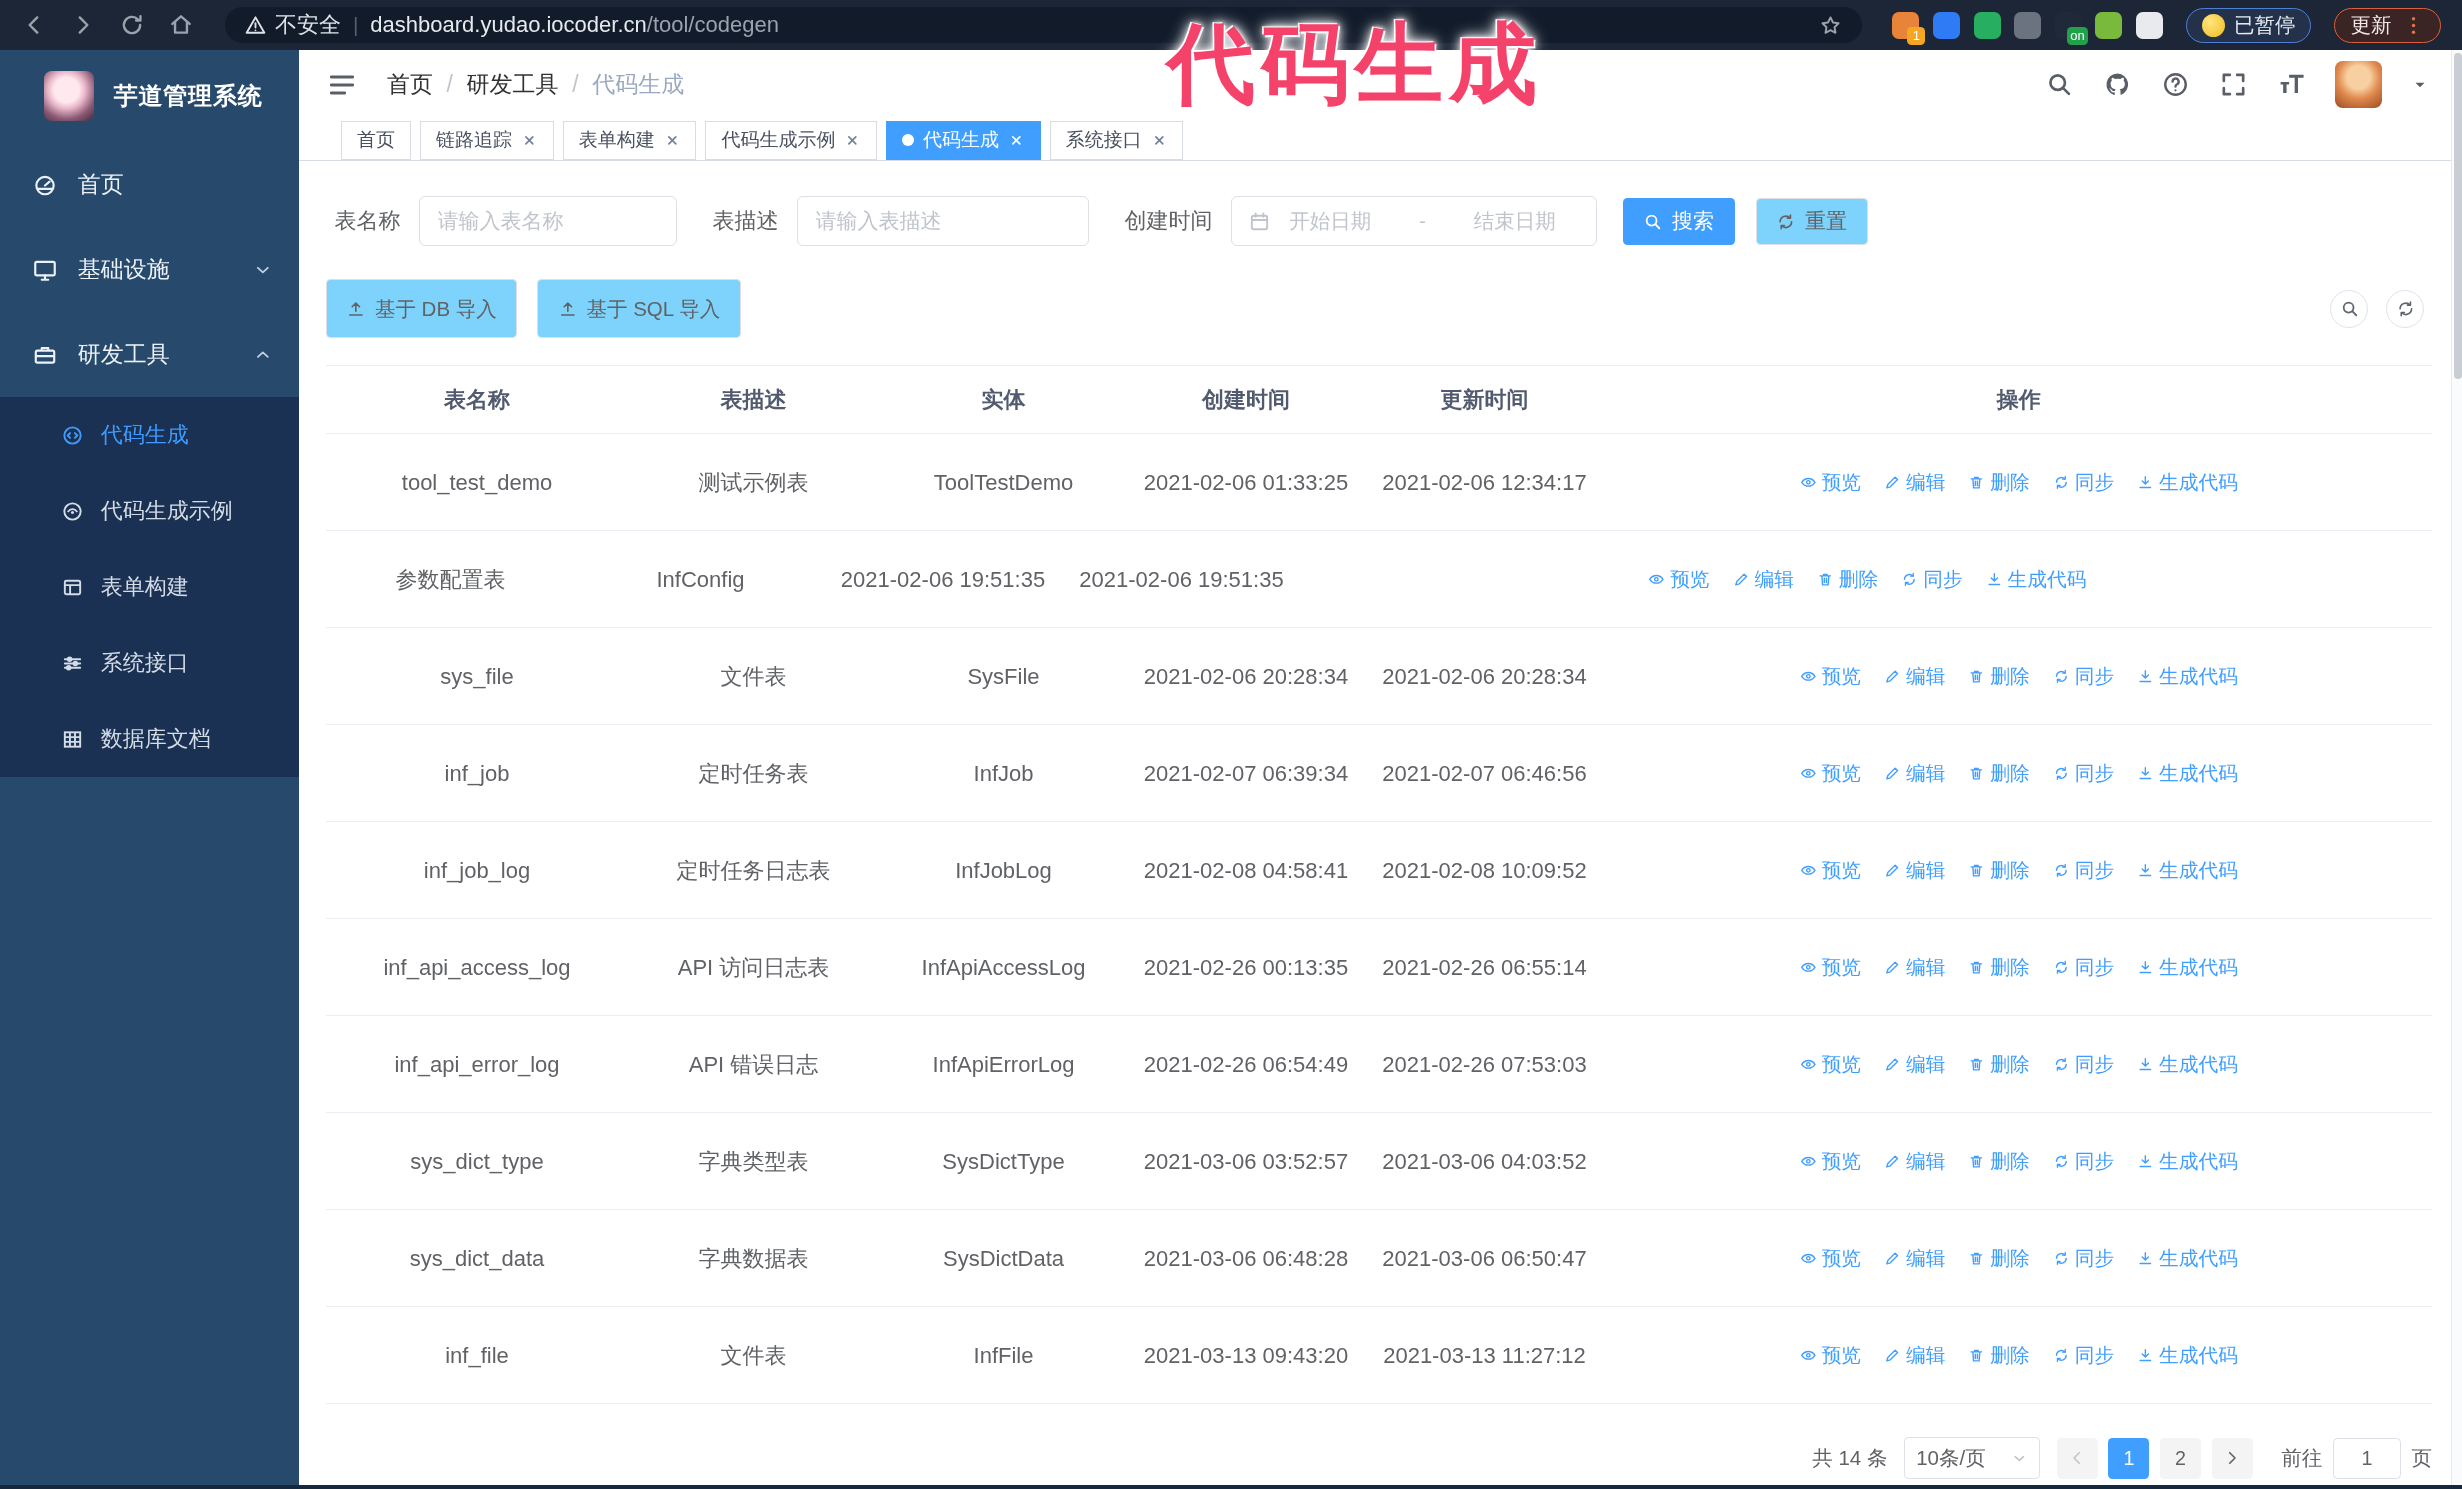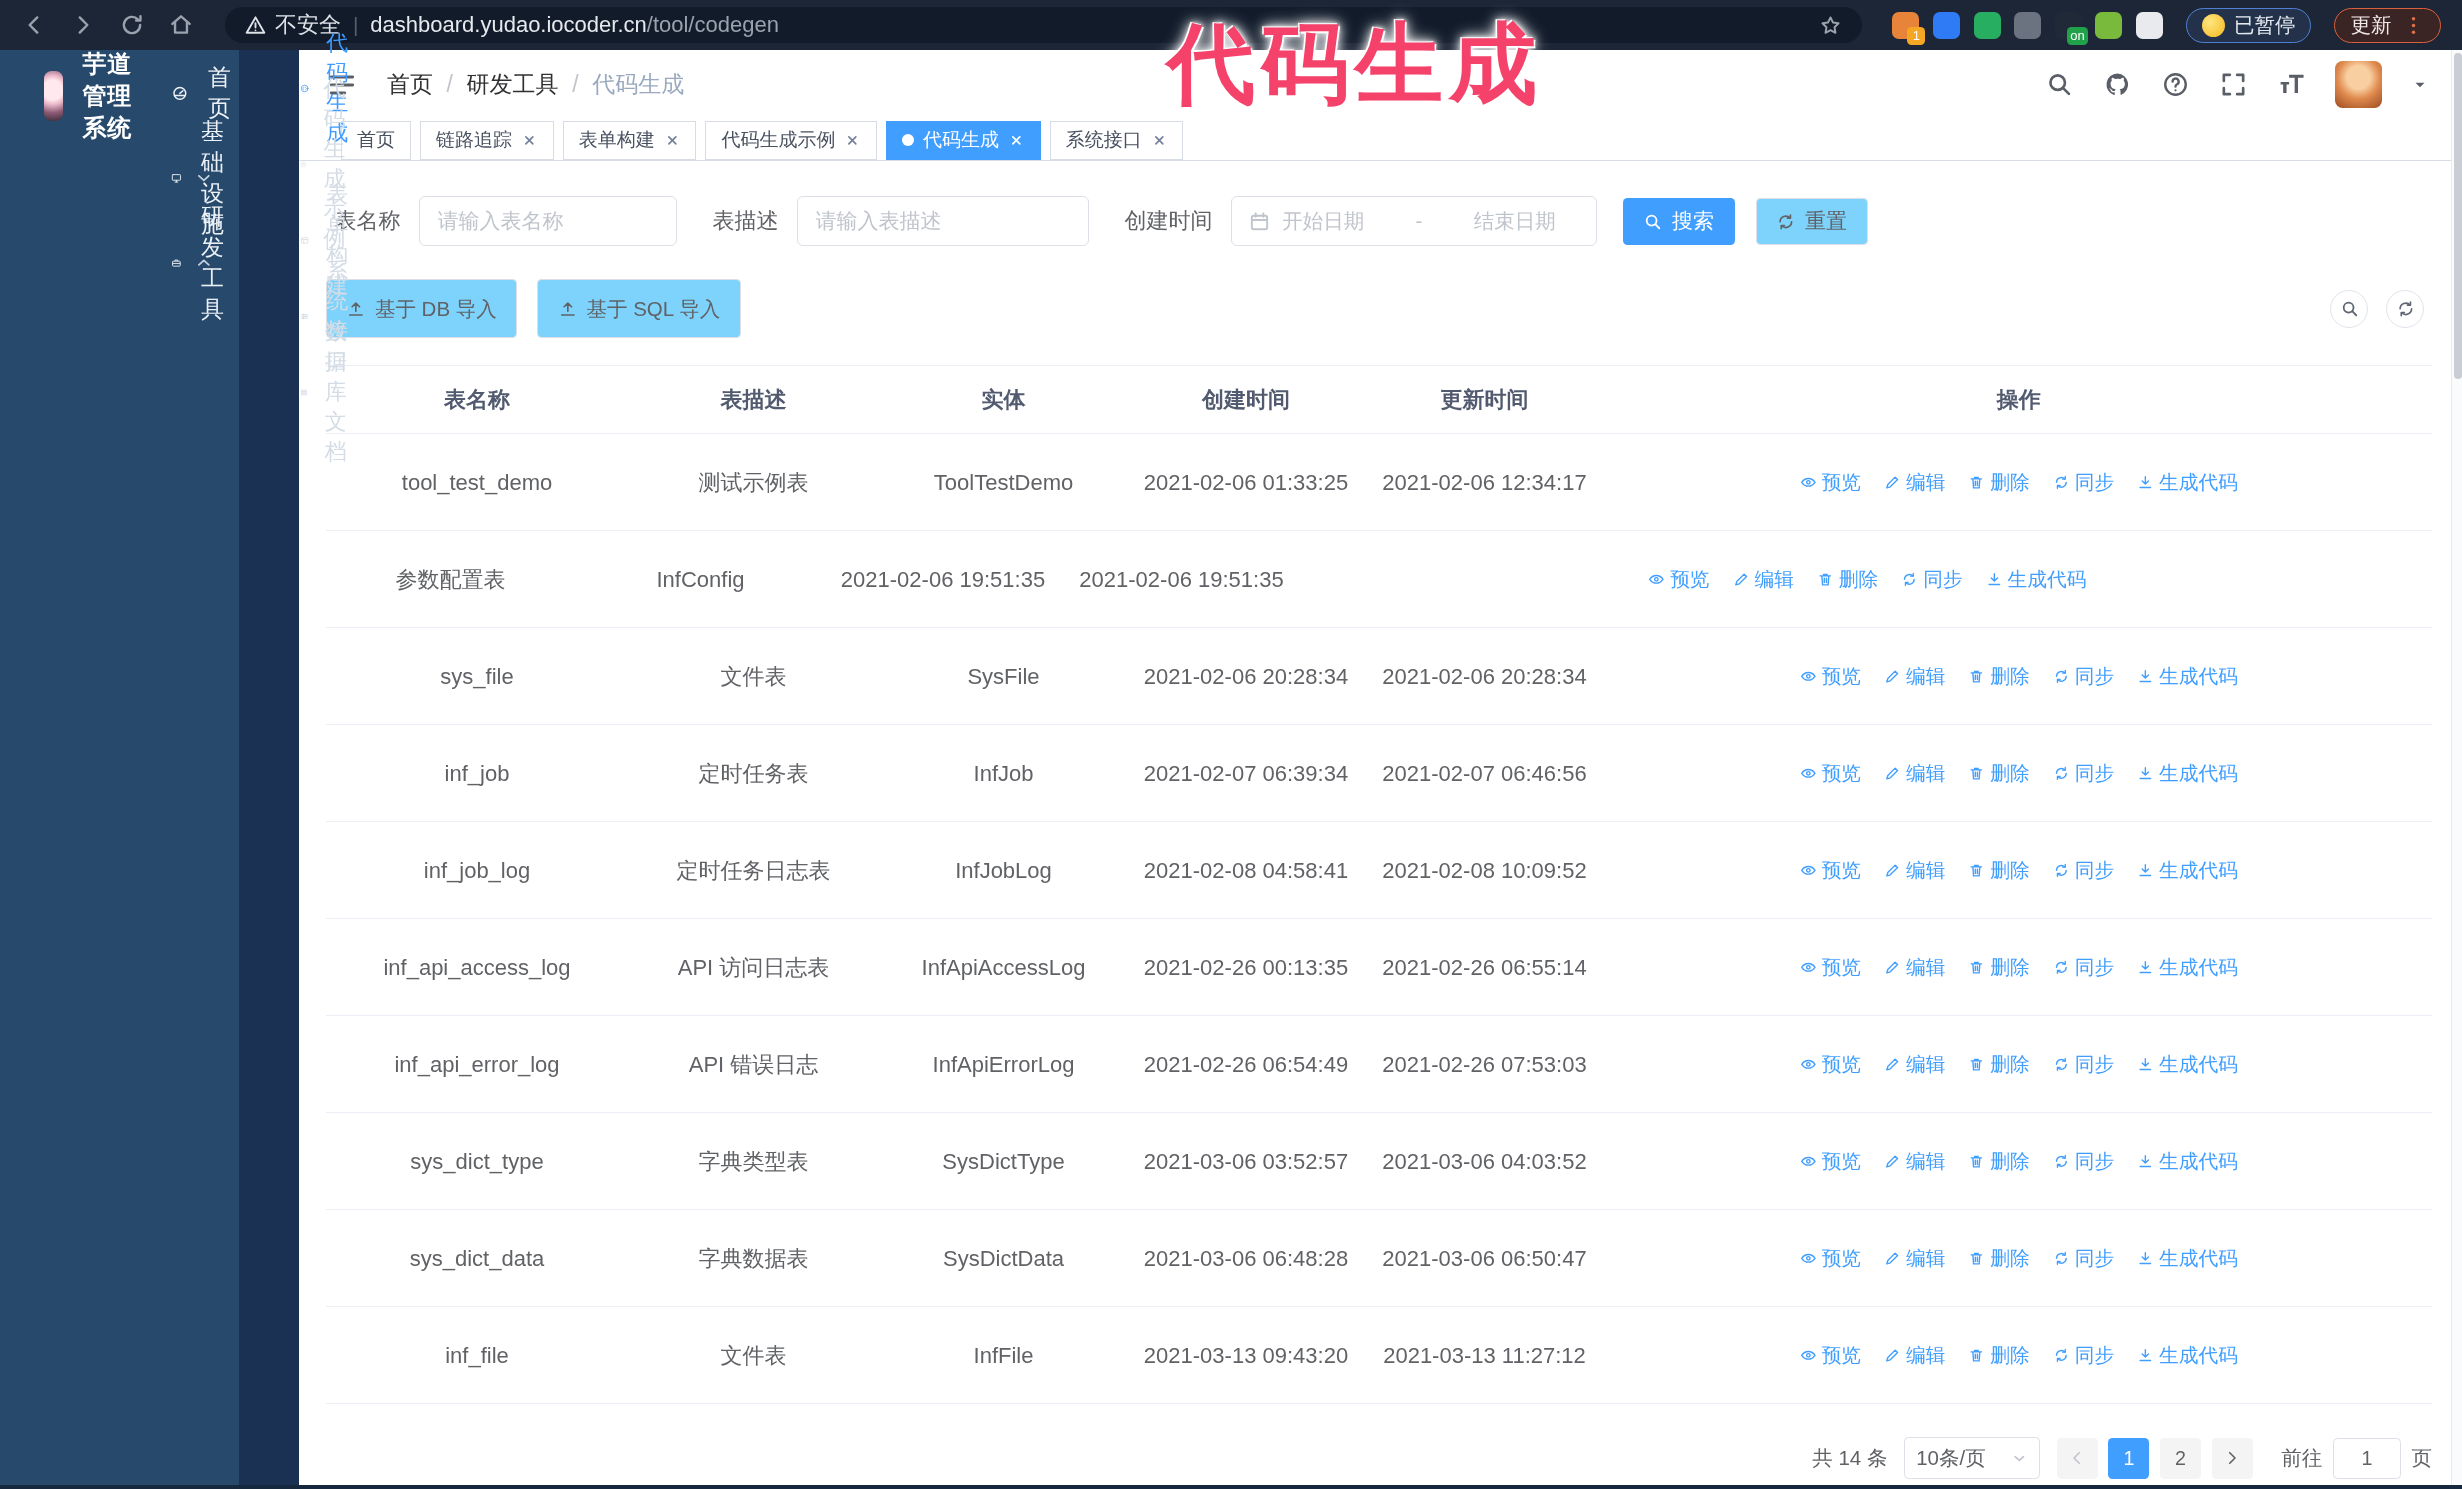--- a/index.html
+++ b/index.html
@@ -26,21 +26,21 @@
   .extic .badge { position:absolute; right:-6px; bottom:-6px; min-width:18px; height:18px; border-radius:4.5px;
                   color:#fff; font-size:13px; display:flex; align-items:center; justify-content:center; padding:0 3px; }
   .pill { height:35px; border-radius:17.4px; display:flex; align-items:center; gap:9px; padding:0 15px; font-size:20.5px; }
   .pill.paused { border:1.5px solid #4f7fd2; color:#e4e9f0; background:#23324a; }
   .emoji { width:23px; height:23px; border-radius:50%; background:radial-gradient(circle at 35% 35%, #ffe680, #f3b81e); }
   .pill.update { border:1.5px solid #d9603f; color:#f2e9e6; background:#3a2424; gap:10.6px; }
   .pill.update .kebab { color:#e0714c; }
 
   
   .app { display:flex; height:1440px; }
-  .sidebar { width:299px; background:#274a6c; color:#e7edf4; flex:0 0 auto; display:flex; flex-direction:row; }
+  .sidebar { width:299px; background:#274a6c; color:#e7edf4; flex:0 0 auto; display:flex; flex-direction:column; }
   .logo { height:92px; display:flex; align-items:center; padding-left:44px; gap:19.7px; cursor:pointer; }
   .logo-img { width:50px; height:50px; border-radius:7.6px;
               background:radial-gradient(circle at 45% 38%, #ffe9ef 0 30%, #e9b7c8 45%, #8c5a74 70%, #3c2b3a); }
   .logo-title { font-size:24px; font-weight:bold; color:#fff; letter-spacing:0.8px; }
   .menu-item { height:85px; display:flex; align-items:center; padding-left:32px; gap:19.7px; font-size:23px;
                position:relative; cursor:pointer; color:#ecf1f7; }
   .menu-item .chev { position:absolute; right:26px; color:#c3cfdd; }
   .chev.up { transform:rotate(180deg); }
   .submenu { background:#1b3153; }
   .submenu .menu-item { height:76px; padding-left:61px; gap:16.7px; font-size:22px; color:#d4dce6; }
@@ -71,21 +71,21 @@
 
   
   .content { flex:1; padding:35px 30px 0 26.5px; display:flex; flex-direction:column; min-width:0; }
   .filter-row { display:flex; align-items:center; margin-bottom:33px; font-size:22px; color:#606266; }
   .flabel { margin:0 18px 0 9px; white-space:nowrap; }
   input.inp { height:50px; border:0.8px solid #dcdfe6; border-radius:6px; padding:0 18px; font-size:21px;
               color:#606266; outline:none; background:#fff; }
   input.inp::placeholder { color:#c0c4cc; }
   .inp-name { width:258px; } .inp-desc { width:292px; }
   .range { width:366px; height:50px; border:0.8px solid #dcdfe6; border-radius:6px; display:flex; align-items:center;
-           padding:0 16.7px; gap:11px; color:#c0c4cc; font-size:20.5px; background:#fff; cursor:text; }
+           padding:0 16.7px; gap:18px; color:#c0c4cc; font-size:20.5px; background:#fff; cursor:text; }
   .range .sep { color:#c0c4cc; flex:1; text-align:center; }
   .range .ph { white-space:nowrap; }
   .btn { height:47px; border-radius:4.5px; display:inline-flex; align-items:center; gap:9px; font-size:21px;
          padding:0 19.7px; cursor:pointer; border:0.8px solid transparent; white-space:nowrap; }
   .btn.primary { background:#409eff; color:#fff; margin-left:26px; }
   .btn.plain { background:#7dd3fc; border-color:#dcdfe6; color:#606266; margin-left:21px; }
 
   .toolbar-row { display:flex; align-items:center; margin-bottom:27px; }
   .btn.import { height:59px; font-size:20.5px; margin-left:0; }
   .btn.import + .btn.import { margin-left:19.7px; }

